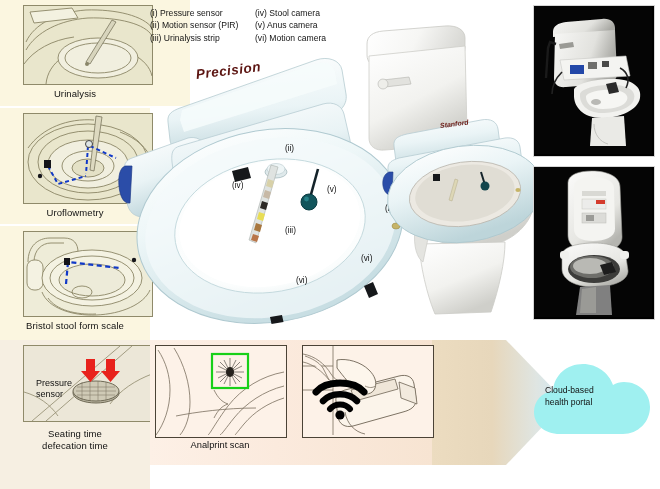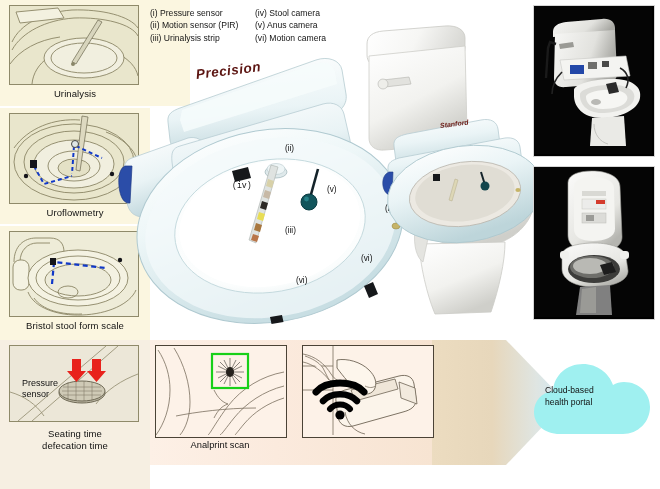--- a/index.html
+++ b/index.html
@@ -4,21 +4,21 @@
 <style>
   html,body{margin:0;padding:0;background:#fff;}
   body{width:660px;height:489px;overflow:hidden;
        font-family:"Liberation Sans","DejaVu Sans",sans-serif;
        color:#1a1a1a;position:relative;}
   #figure{position:absolute;left:0;top:0;width:660px;height:489px;background:#ffffff;}
 
   
   .left-col{position:absolute;left:0;top:0;width:150px;height:489px;}
   .lpanel{position:absolute;left:0;width:150px;background:#fbf6e0;}
-  .lpanel .frame{position:absolute;left:9px;top:5px;width:128px;border:1px solid #8f8a6a;
+  .lpanel .frame{position:absolute;left:23px;top:5px;width:128px;border:1px solid #8f8a6a;
                  background:#e9e6cc;overflow:hidden;}
   .lpanel .cap{position:absolute;left:0;width:150px;text-align:center;font-size:9.5px;
                color:#111;letter-spacing:.1px;}
 
   .p1{top:0;height:106px;padding-left:40px;}
   .p1 .frame{height:78px;}
   .p1 .cap{top:88px;}
   .p2{top:108px;height:116px;}
   .p2 .frame{height:89px;}
   .p2 .cap{top:99px;}
@@ -300,21 +300,21 @@
 
       <g>
         <path d="M152 269 l12 -2 l1.5 7 l-12 2 z" fill="#16181b"></path>
       </g>
     </svg>
   </div>
 
   <div class="brandword">Precision</div>
 
   <span class="marker" style="left:285px;top:144px;">(ii)</span>
-  <span class="marker" style="left:232px;top:181px;font-family:Liberation Mono, monospace;">(iv)</span>
+  <span class="marker" style="left:232px;top:181px;">(iv)</span>
   <span class="marker" style="left:327px;top:185px;">(v)</span>
   <span class="marker" style="left:285px;top:226px;">(iii)</span>
   <span class="marker" style="left:385px;top:204px;">(i)</span>
   <span class="marker" style="left:361px;top:254px;">(vi)</span>
   <span class="marker" style="left:296px;top:276px;">(vi)</span>
 
   <div class="toilet3d">
     <svg width="190" height="300" viewBox="0 0 190 300">
       <defs>
         <linearGradient id="pw" x1="0" y1="0" x2="1" y2="0.2">

